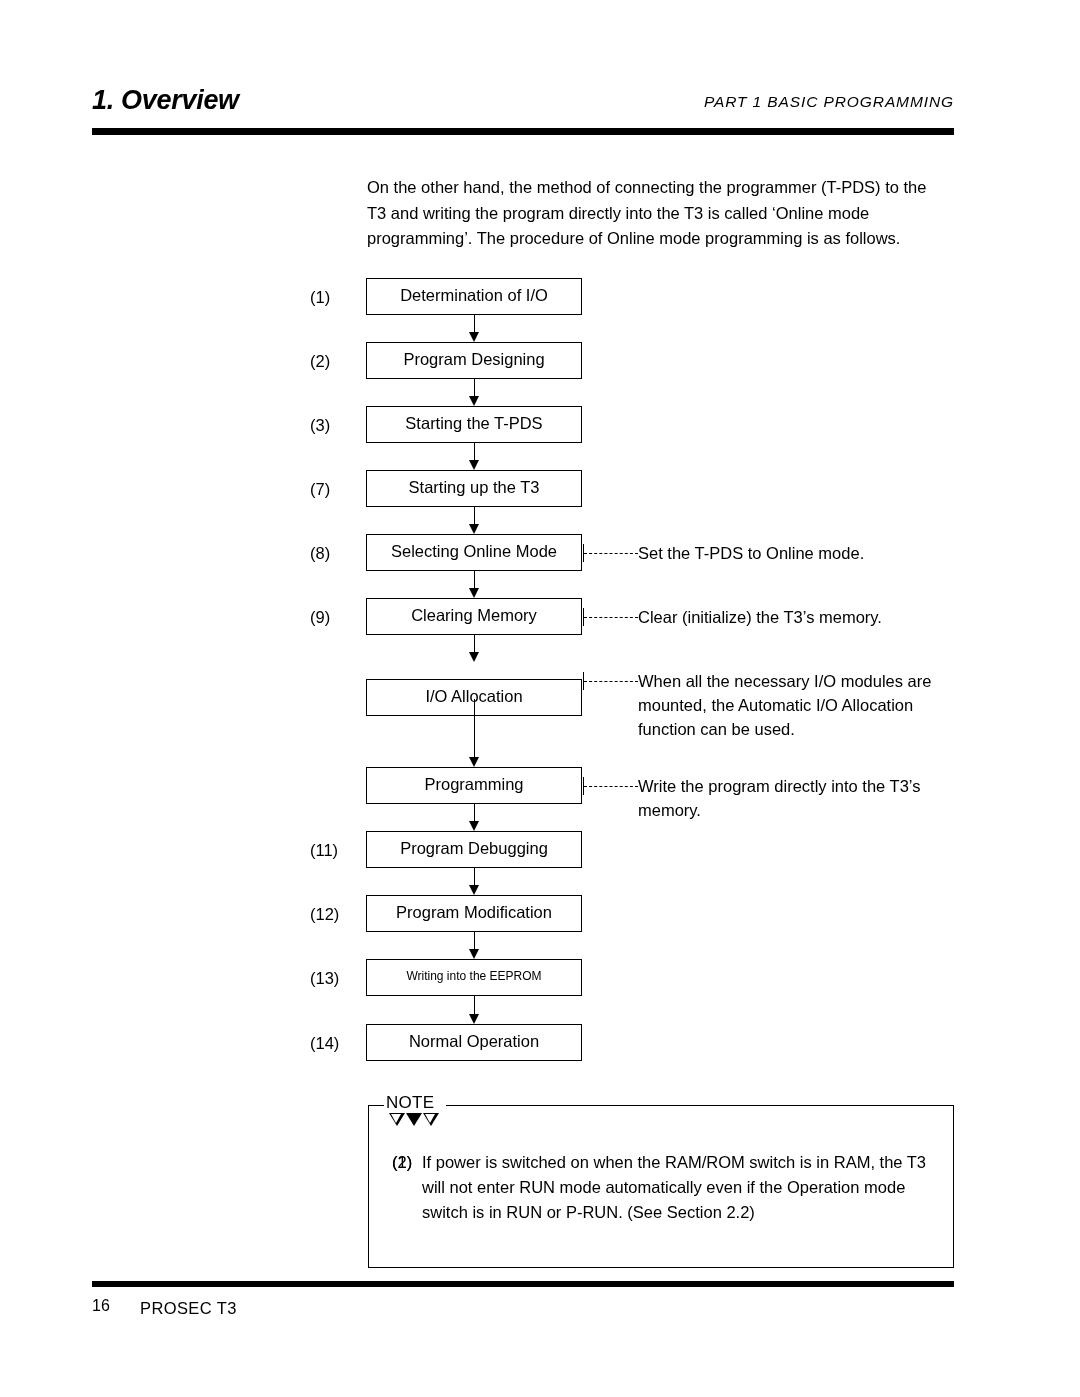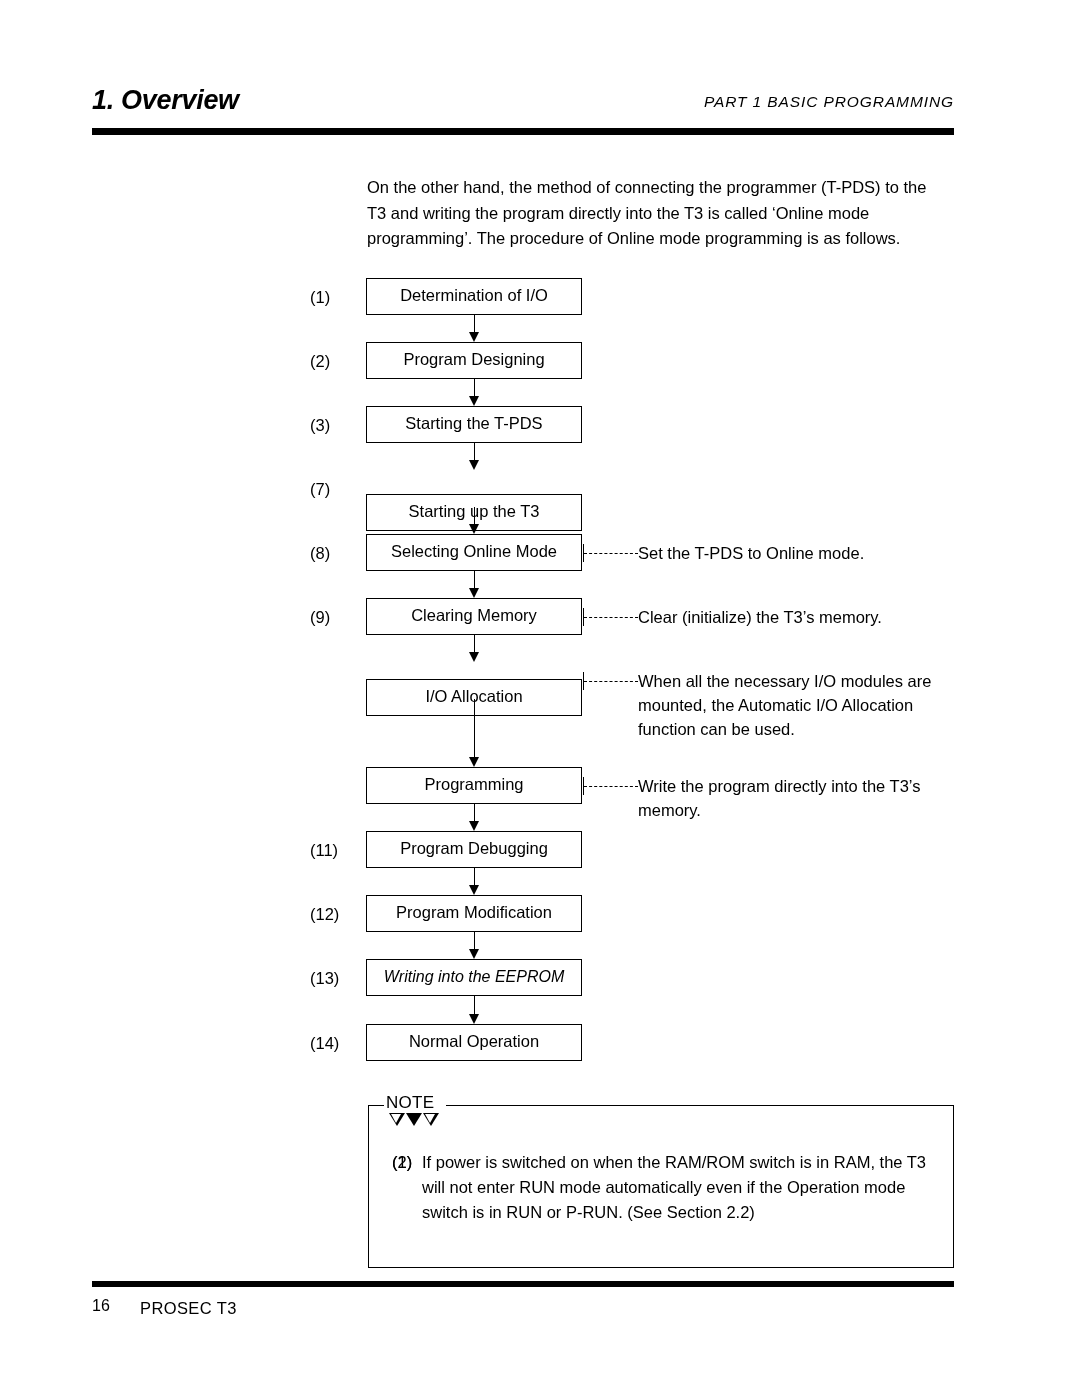--- a/index.html
+++ b/index.html
@@ -292,21 +292,21 @@
       <div class="flow-box" style="top: 0px; height: 37px; line-height: 33px;">
         <span>Starting the T-PDS</span>
       </div>
     </div>
     <div class="arrow" style="position: absolute; left: 474px; top: 443px; height: 27px;">
       <div class="shaft" style="height: 18px;"></div>
       <div class="head" style="top: 17px;"></div>
     </div>
     <div class="flow-row" style="top: 470px; height: 37px;">
       <div class="step-num" style="top: 7.5px;">(7)</div>
-      <div class="flow-box" style="top: 0px; height: 37px; line-height: 33px; margin-top: 24px;">
+      <div class="flow-box" style="top: 0px; height: 37px; line-height: 33px;">
         <span>Starting up the T3</span>
       </div>
     </div>
     <div class="arrow" style="position: absolute; left: 474px; top: 507px; height: 27px;">
       <div class="shaft" style="height: 18px;"></div>
       <div class="head" style="top: 17px;"></div>
     </div>
     <div class="flow-row" style="top: 534px; height: 37px;">
       <div class="step-num" style="top: 7.5px;">(8)</div>
       <div class="flow-box" style="top: 0px; height: 37px; line-height: 33px;">
@@ -373,21 +373,21 @@
         <span>Program Modification</span>
       </div>
     </div>
     <div class="arrow" style="position: absolute; left: 474px; top: 932px; height: 27px;">
       <div class="shaft" style="height: 18px;"></div>
       <div class="head" style="top: 17px;"></div>
     </div>
     <div class="flow-row" style="top: 959px; height: 37px;">
       <div class="step-num" style="top: 7.5px;">(13)</div>
       <div class="flow-box" style="top: 0px; height: 37px; line-height: 33px;">
-        <span style="font-size: 16px; font-style: italic;">Writing into the EEPROM</span>
+        <span style="font-size: 12px;">Writing into the EEPROM</span>
       </div>
     </div>
     <div class="arrow" style="position: absolute; left: 474px; top: 996px; height: 28px;">
       <div class="shaft" style="height: 19px;"></div>
       <div class="head" style="top: 18px;"></div>
     </div>
     <div class="flow-row" style="top: 1024px; height: 37px;">
       <div class="step-num" style="top: 7.5px;">(14)</div>
       <div class="flow-box" style="top: 0px; height: 37px; line-height: 33px;">
         <span>Normal Operation</span>

